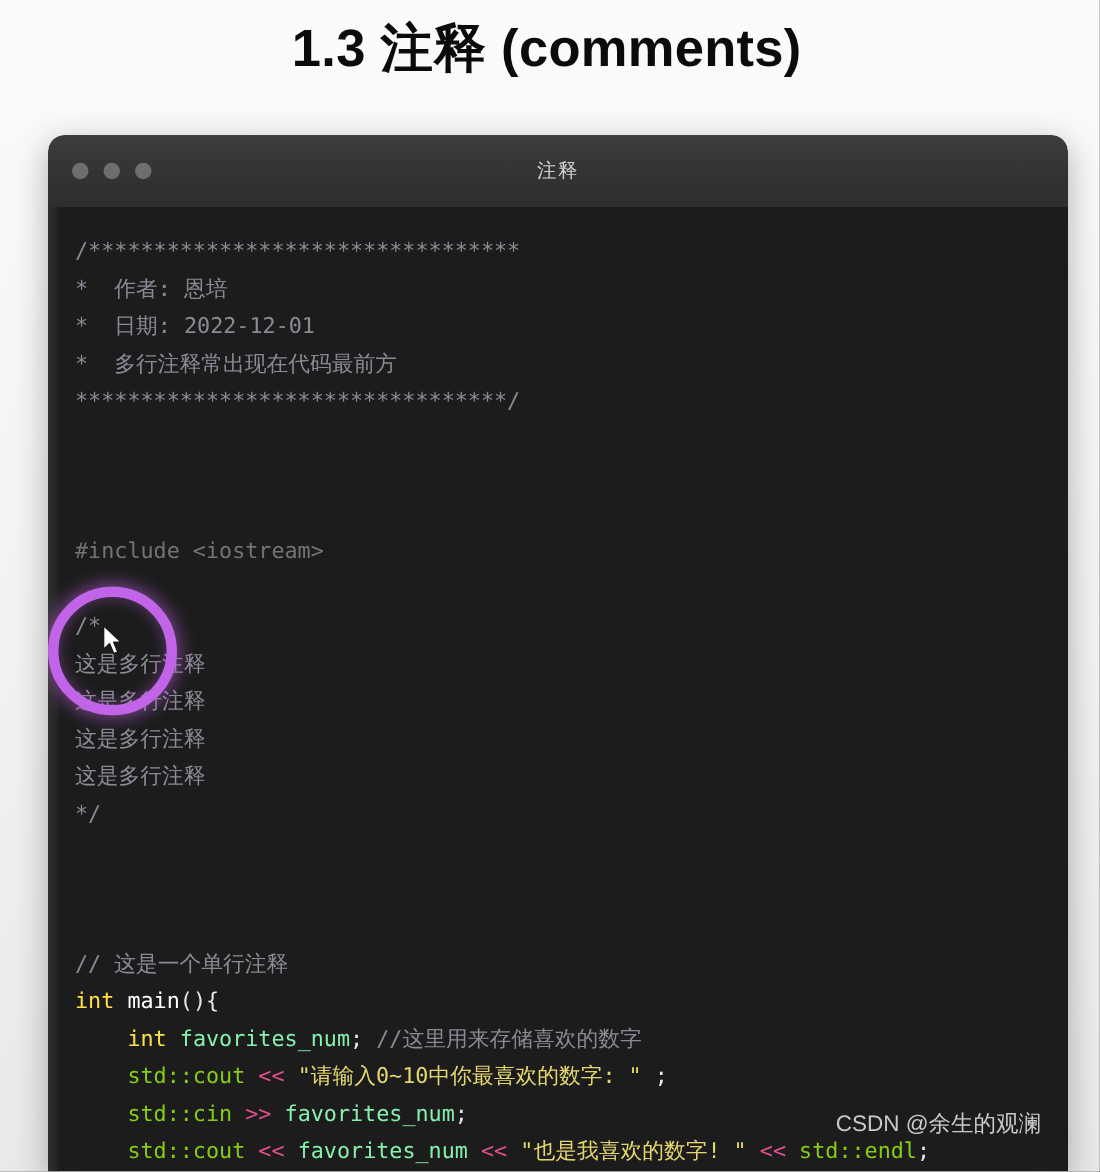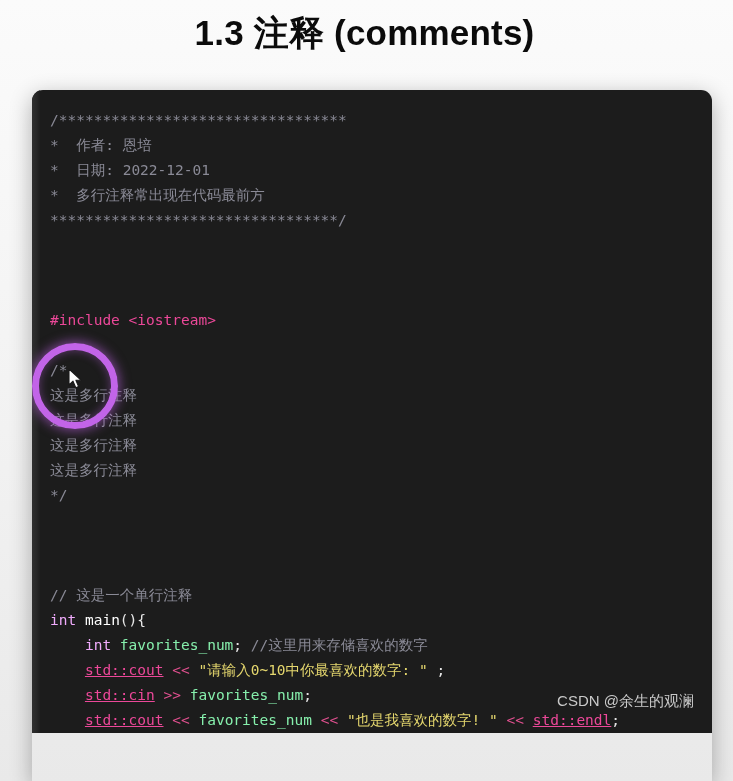--- a/index.html
+++ b/index.html
@@ -88,27 +88,27 @@
     font-size: 14.5px;
     line-height: 25px;
     color: #e6e6e6;
     white-space: pre;
   }
   .ln { display: block; height: 25px; }
   .ln.blank { color: transparent; }
 
   
   .cmt  { color: #8a8a96; }
-  .kw   { color: #f0abfc; }
+  .kw   { color: #fde047; }
   .fn   { color: #ffffff; }
-  .id   { color: #ec4899; text-decoration: underline; }
+  .id   { color: #84cc16; }
   .var  { color: #86efac; }
   .str  { color: #e5d76e; }
   .op   { color: #e0508f; }
-  .pre  { color: #ec4899; }
+  .pre  { color: #737373; }
   .pun  { color: #e6e6e6; }
 
   
   .click-ring {
     position: absolute;
     left: 0px; top: 253px;
     width: 86px; height: 86px;
     border-radius: 50%;
     border: 7px solid #c264e8;
     box-shadow: 0 0 11px 2px rgba(194,100,232,0.55),
@@ -133,20 +133,28 @@
     white-space: nowrap;
   }
 </style>
 </head>
 <body>
 
 <div class="page-title">1.3 注释 (comments)</div>
 
 <div class="window">
 
+  <div class="titlebar">
+    <div class="dots">
+      <span class="dot"></span>
+      <span class="dot"></span>
+      <span class="dot"></span>
+    </div>
+    <div class="win-title">注释</div>
+  </div>
 
   <div class="code-area">
     <div class="gutter"></div>
 
     <pre class="code"><span class="ln"><span class="cmt">/*********************************</span></span><span class="ln"><span class="cmt">*  作者: 恩培</span></span><span class="ln"><span class="cmt">*  日期: 2022-12-01</span></span><span class="ln"><span class="cmt">*  多行注释常出现在代码最前方</span></span><span class="ln"><span class="cmt">*********************************/</span></span><span class="ln blank"> </span><span class="ln blank"> </span><span class="ln blank"> </span><span class="ln"><span class="pre">#include &lt;iostream&gt;</span></span><span class="ln blank"> </span><span class="ln"><span class="cmt">/*</span></span><span class="ln"><span class="cmt">这是多行注释</span></span><span class="ln"><span class="cmt">这是多行注释</span></span><span class="ln"><span class="cmt">这是多行注释</span></span><span class="ln"><span class="cmt">这是多行注释</span></span><span class="ln"><span class="cmt">*/</span></span><span class="ln blank"> </span><span class="ln blank"> </span><span class="ln blank"> </span><span class="ln"><span class="cmt">// 这是一个单行注释</span></span><span class="ln"><span class="kw">int</span> <span class="fn">main</span><span class="pun">(){</span></span><span class="ln">    <span class="kw">int</span> <span class="var">favorites_num</span><span class="pun">;</span> <span class="cmt">//这里用来存储喜欢的数字</span></span><span class="ln">    <span class="id">std::cout</span> <span class="op">&lt;&lt;</span> <span class="str">"请输入0~10中你最喜欢的数字: "</span> <span class="pun">;</span></span><span class="ln">    <span class="id">std::cin</span> <span class="op">&gt;&gt;</span> <span class="var">favorites_num</span><span class="pun">;</span></span><span class="ln">    <span class="id">std::cout</span> <span class="op">&lt;&lt;</span> <span class="var">favorites_num</span> <span class="op">&lt;&lt;</span> <span class="str">"也是我喜欢的数字! "</span> <span class="op">&lt;&lt;</span> <span class="id">std::endl</span><span class="pun">;</span></span></pre>
 
     <div class="click-ring"></div>
 
     <svg class="cursor" viewBox="0 0 15 22">
       <path d="M1 1 L1 17 L5 13.2 L7.8 19.8 L10.6 18.6 L7.9 12.2 L13 12.2 Z" fill="#ffffff" stroke="#1a1a1a" stroke-width="1.1" stroke-linejoin="round"></path>

